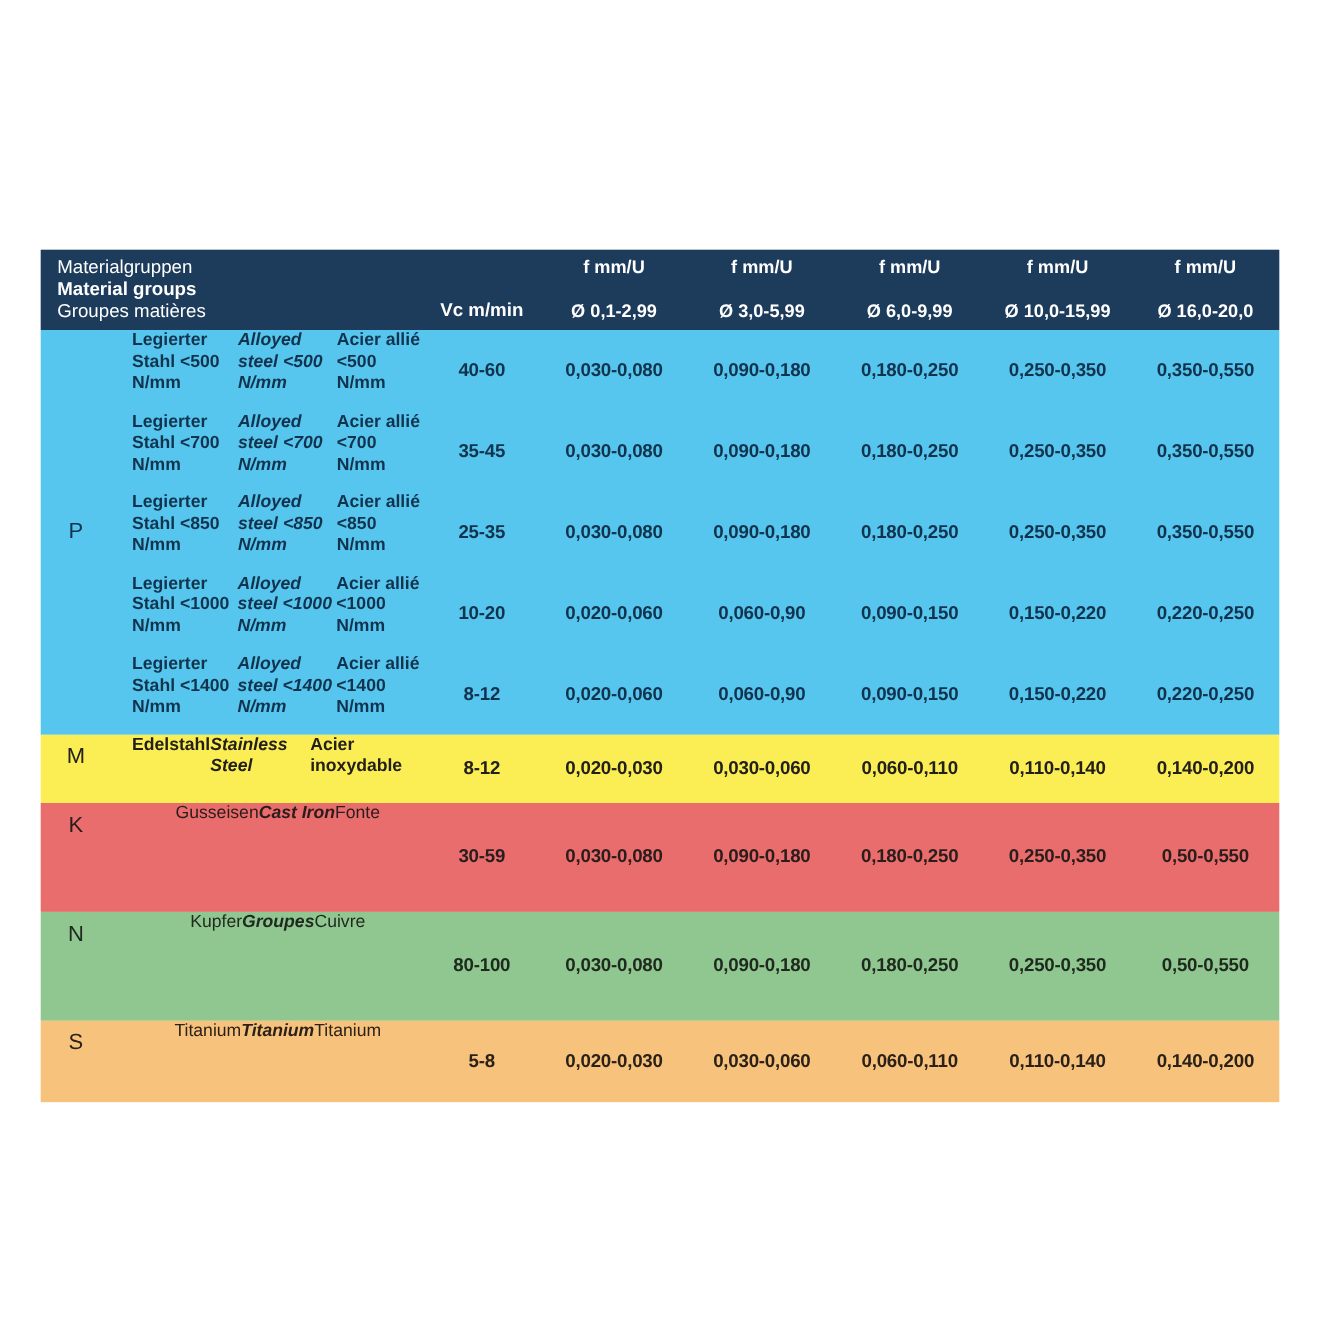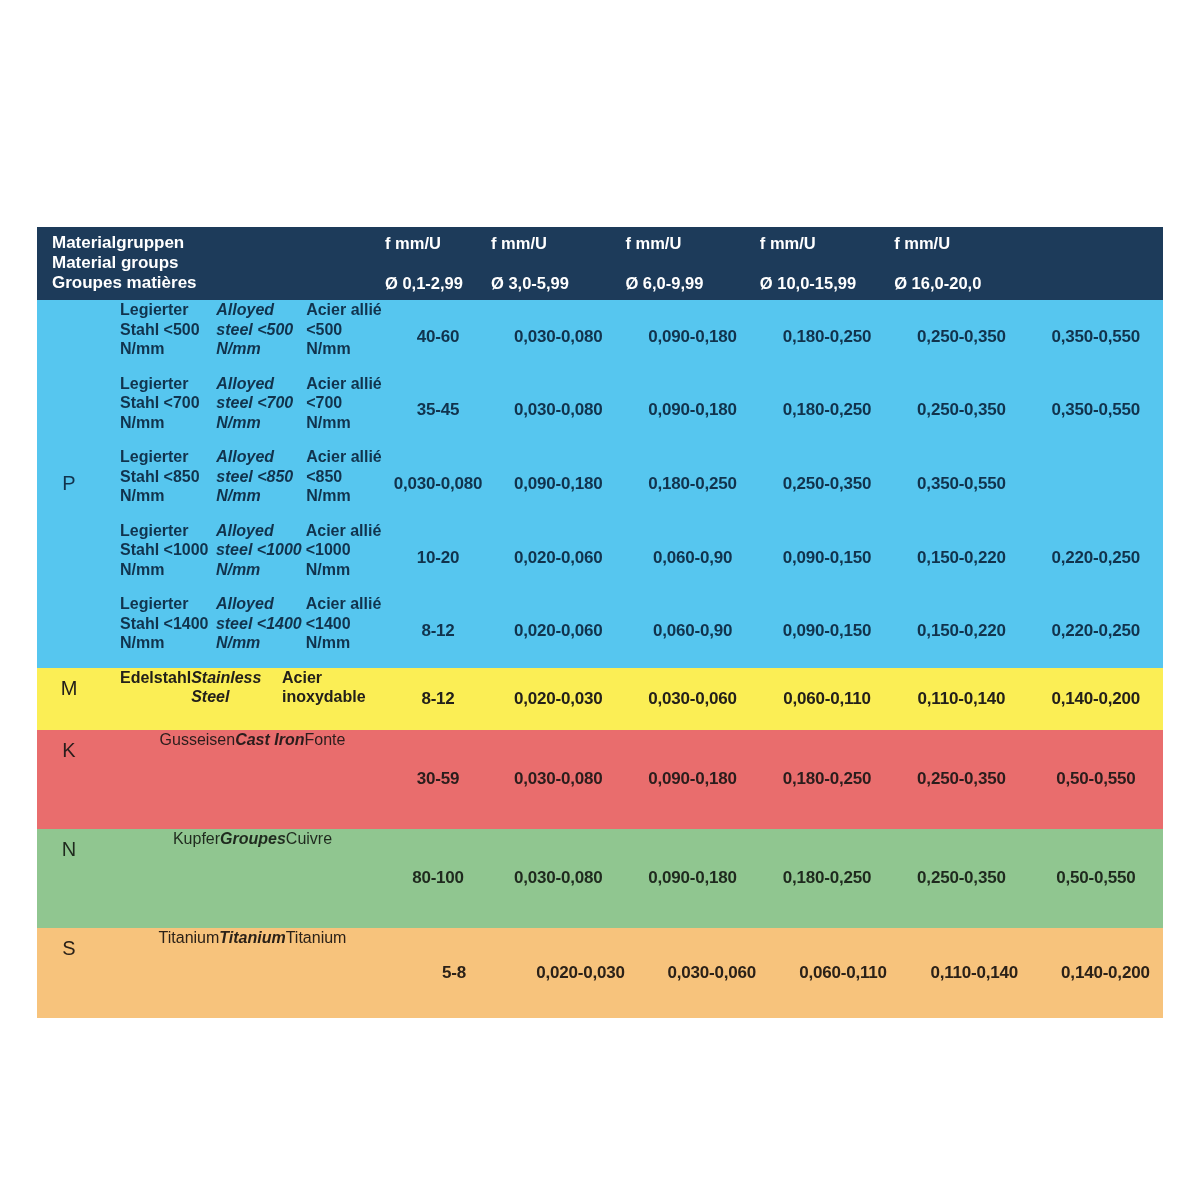--- a/index.html
+++ b/index.html
@@ -22,30 +22,30 @@
     height: 73px;
     background: #1d3b5a;
     color: #ffffff;
   }
   .hdr-title {
     grid-column: 1 / 3;
     padding: 6px 0 0 15px;
     font-size: 17px;
     line-height: 20px;
   }
-  .hdr-title .ht1, .hdr-title .ht3 { font-weight: 700; }
+  .hdr-title .ht1, .hdr-title .ht3 { font-weight: 400; }
   .hdr-title .ht2 { font-weight: 700; }
   .hdr-vc {
     display: flex; align-items: flex-end; justify-content: center;
     padding-bottom: 8px;
     font-weight: 700; font-size: 17px;
   }
   .hdr-f {
     display: flex; flex-direction: column; justify-content: space-between;
-    align-items: flex-start;
+    align-items: center;
     padding: 7px 0 8px 0;
     font-weight: 700; font-size: 16.5px; line-height: 18px;
   }
 
   
   .group { display: grid; grid-template-columns: 80px 1fr; }
   .letter-cell {
     display: flex; justify-content: center;
     padding-right: 16px;
     font-size: 20px;
@@ -63,21 +63,21 @@
   }
 
   .rows { display: block; }
   .row {
     display: grid;
     grid-template-columns: 268px 106px repeat(5, 1fr);
   }
   .group-p .row { height: 73.6px; }
   .group-m .row { height: 62px; }
   .group-k .row, .group-n .row { height: 99px; }
-  .group-s .row { height: 90px; gap: 16px; }
+  .group-s .row { height: 74px; }
 
   .names {
     display: flex; justify-content: center;
     padding-left: 3px;
     font-size: 16px; line-height: 19.5px;
   }
   .n1, .n3 { font-weight: 400; }
   .n2 { font-weight: 700; font-style: italic; }
   .group-p .n1, .group-p .n3,
   .group-m .n1, .group-m .n3 { font-weight: 700; }
@@ -93,20 +93,21 @@
 
 <div class="page">
   <div class="mtable">
 
     <div class="hdr">
       <div class="hdr-title">
         <div class="ht1">Materialgruppen</div>
         <div class="ht2">Material groups</div>
         <div class="ht3">Groupes matières</div>
       </div>
+      <div class="hdr-vc">Vc m/min</div>
       <div class="hdr-f">
         <span class="f-top">f mm/U</span>
         <span class="f-bot">Ø 0,1-2,99</span>
       </div>
       <div class="hdr-f">
         <span class="f-top">f mm/U</span>
         <span class="f-bot">Ø 3,0-5,99</span>
       </div>
       <div class="hdr-f">
         <span class="f-top">f mm/U</span>
@@ -153,20 +154,21 @@
           <div class="fv">0,250-0,350</div>
           <div class="fv">0,350-0,550</div>
         </div>
 
         <div class="row">
           <div class="names">
             <div class="n1">Legierter Stahl &lt;850 N/mm</div>
             <div class="n2">Alloyed steel &lt;850 N/mm</div>
             <div class="n3">Acier allié &lt;850 N/mm</div>
           </div>
+          <div class="vc">25-35</div>
           <div class="fv">0,030-0,080</div>
           <div class="fv">0,090-0,180</div>
           <div class="fv">0,180-0,250</div>
           <div class="fv">0,250-0,350</div>
           <div class="fv">0,350-0,550</div>
         </div>
 
         <div class="row">
           <div class="names">
             <div class="n1">Legierter Stahl &lt;1000 N/mm</div>

